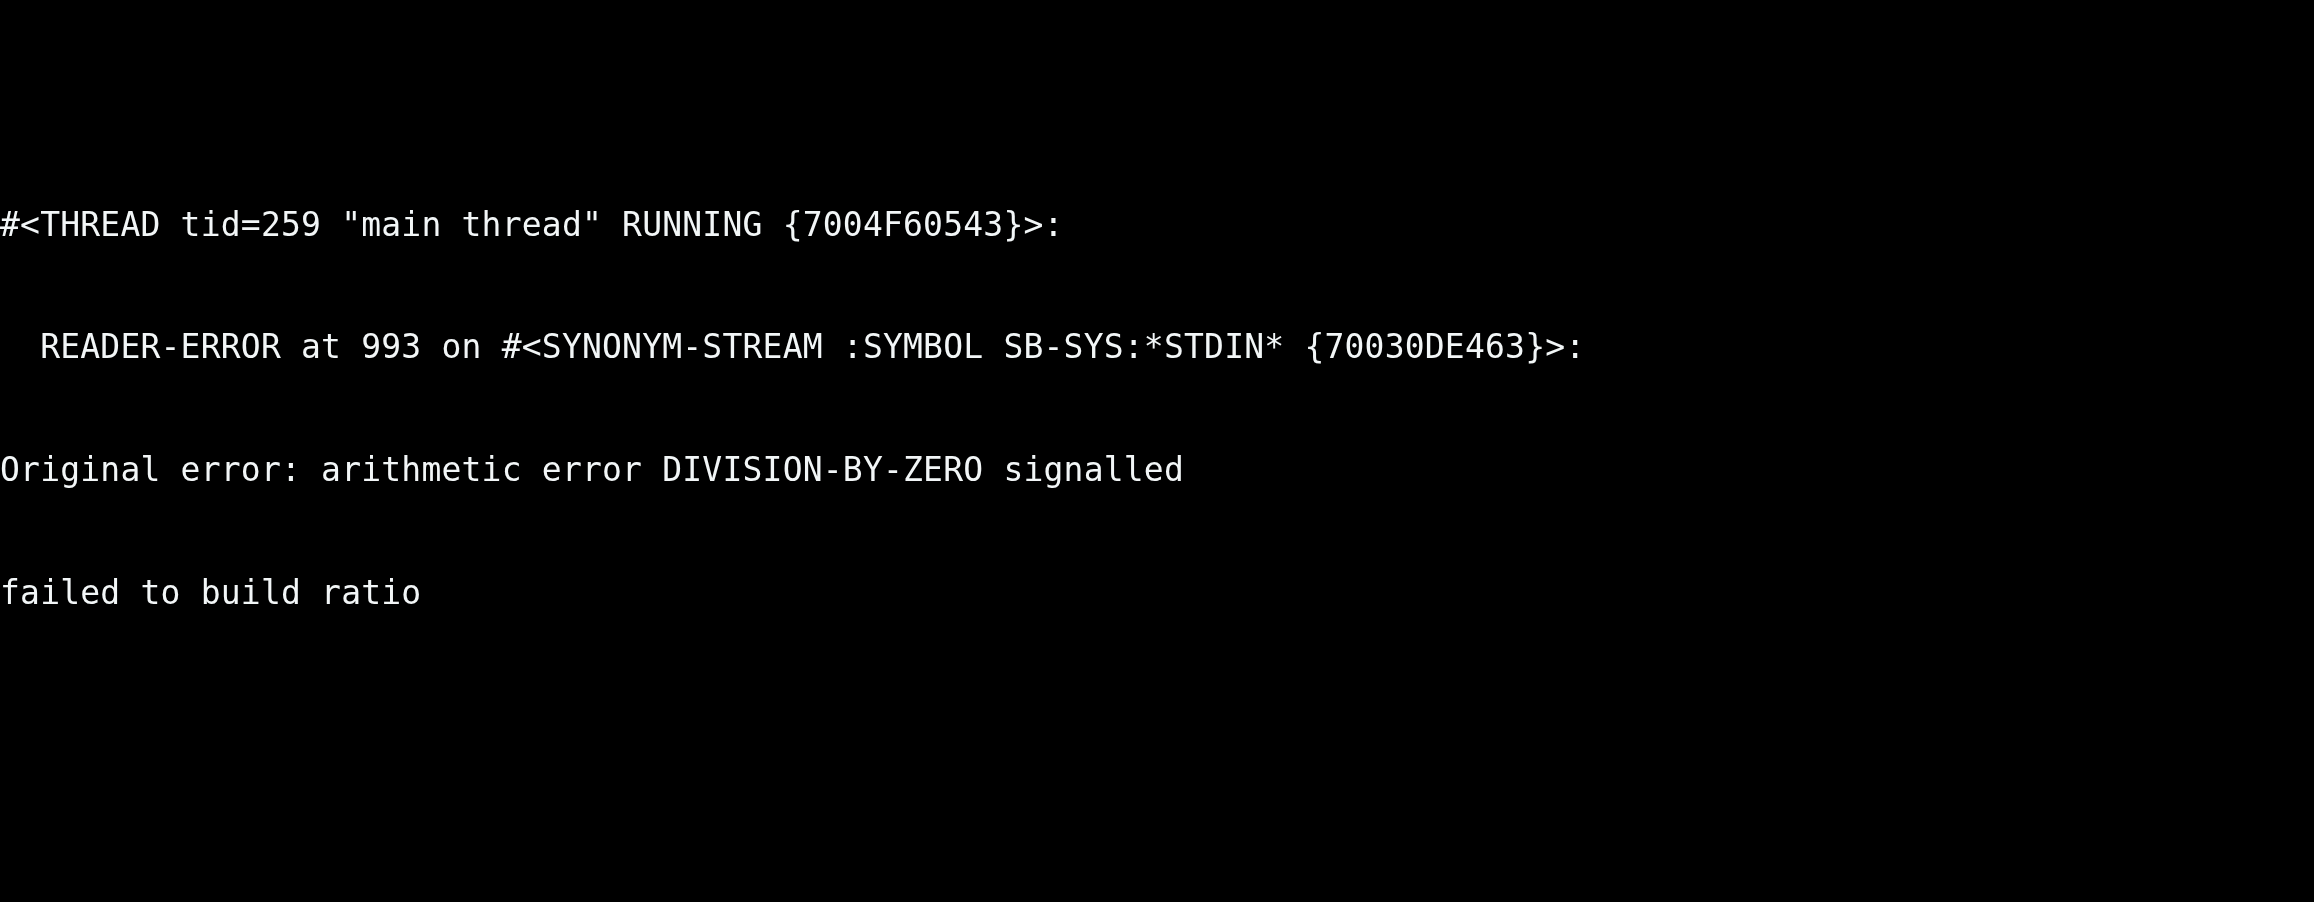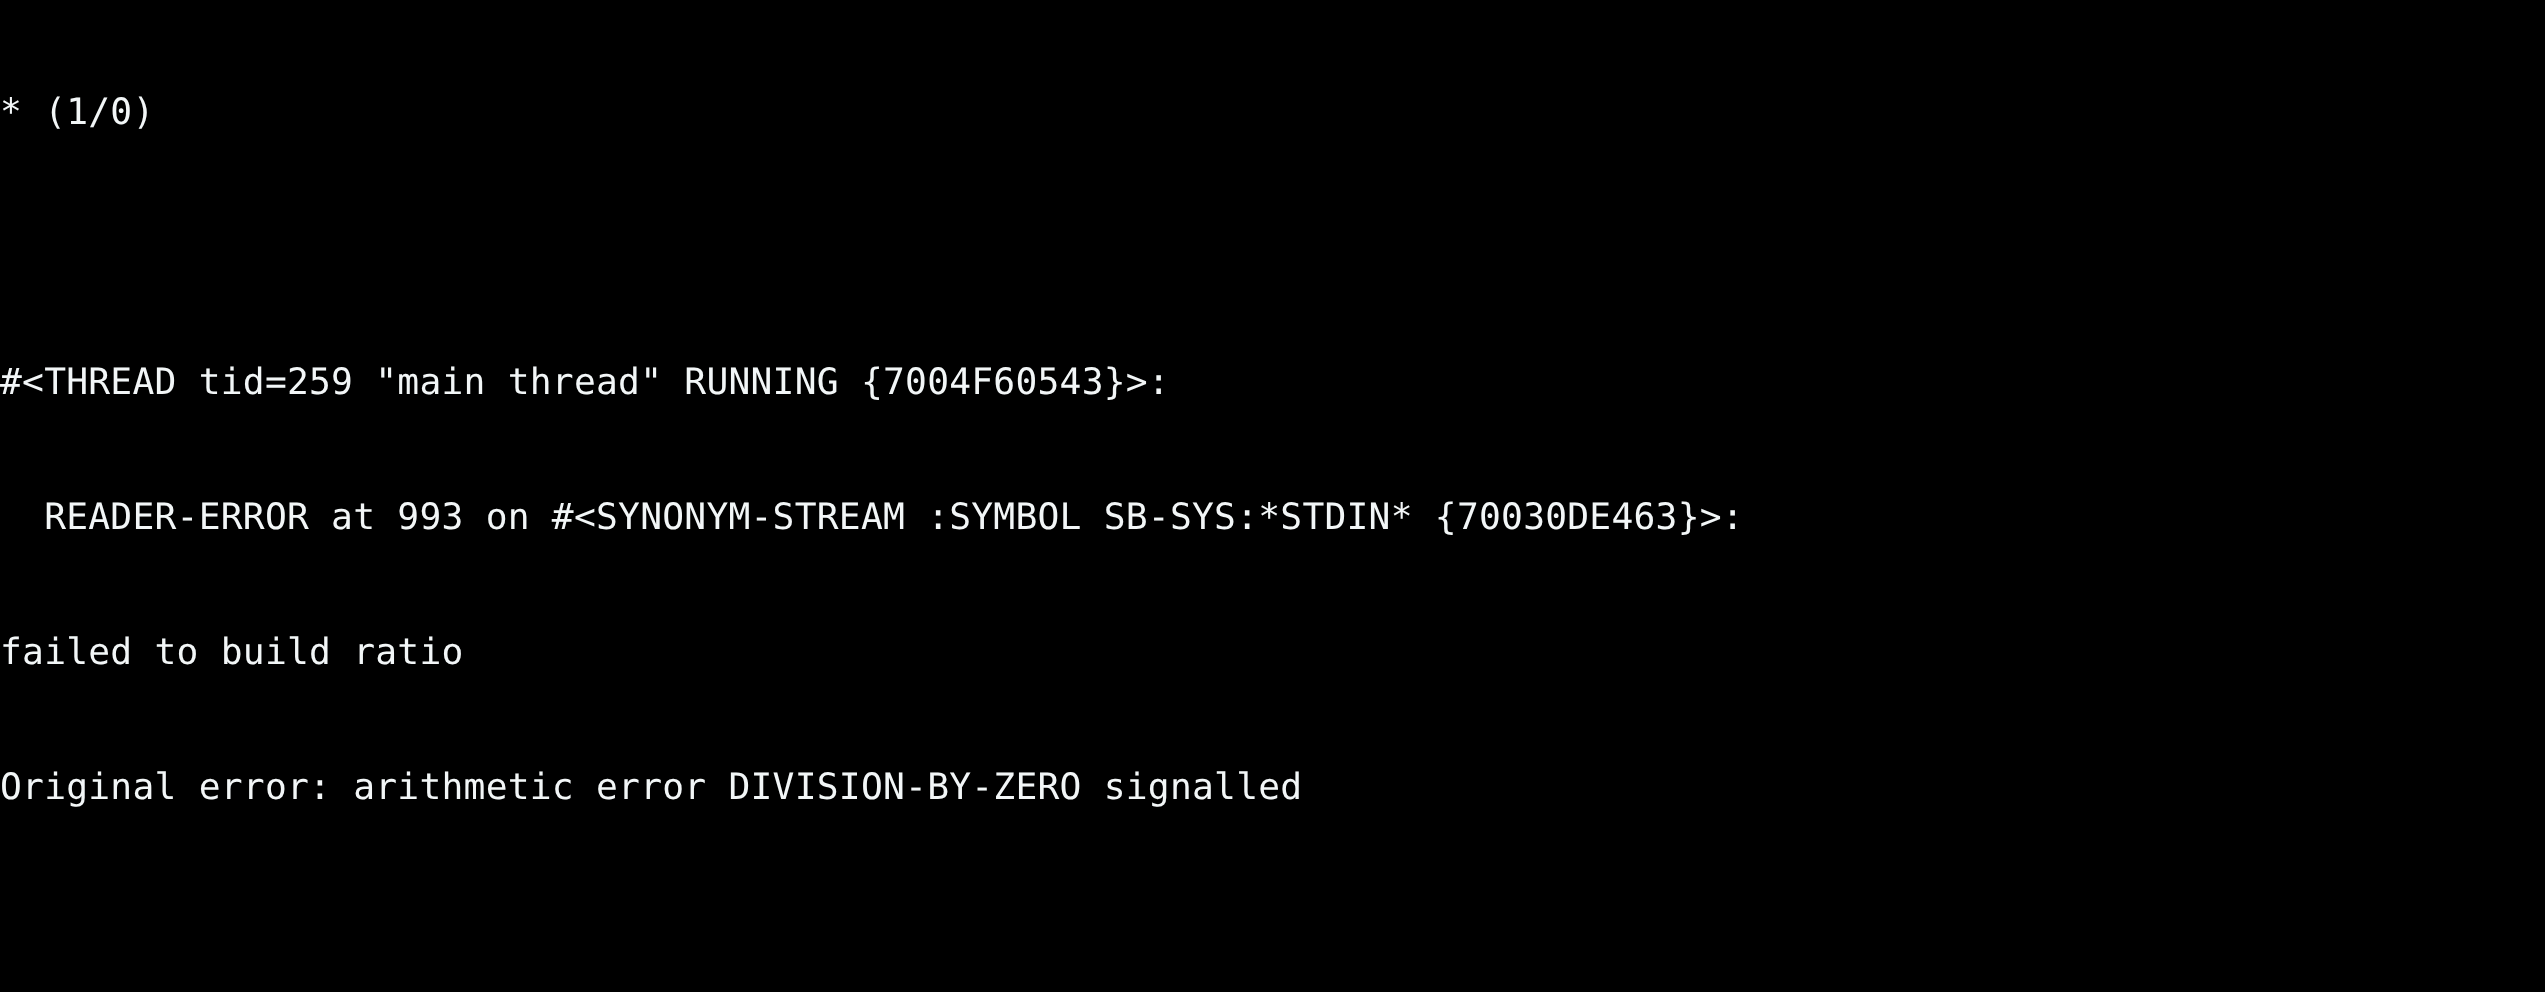--- a/index.html
+++ b/index.html
@@ -21,26 +21,25 @@
     font-weight: 400;
   }
   .terminal .line {
     display: block;
   }
 </style>
 </head>
 <body>
 
 <div class="terminal">
-  <span class="line">* (1/0)</span>
   <span class="line">&nbsp;</span>
   <span class="line">#&lt;THREAD tid=259 "main thread" RUNNING {7004F60543}&gt;:</span>
   <span class="line">  READER-ERROR at 993 on #&lt;SYNONYM-STREAM :SYMBOL SB-SYS:*STDIN* {70030DE463}&gt;:</span>
+  <span class="line">Original error: arithmetic error DIVISION-BY-ZERO signalled</span>
   <span class="line">failed to build ratio</span>
-  <span class="line">Original error: arithmetic error DIVISION-BY-ZERO signalled</span>
   
   
   
   
   
   
   
   
 </div>
 

